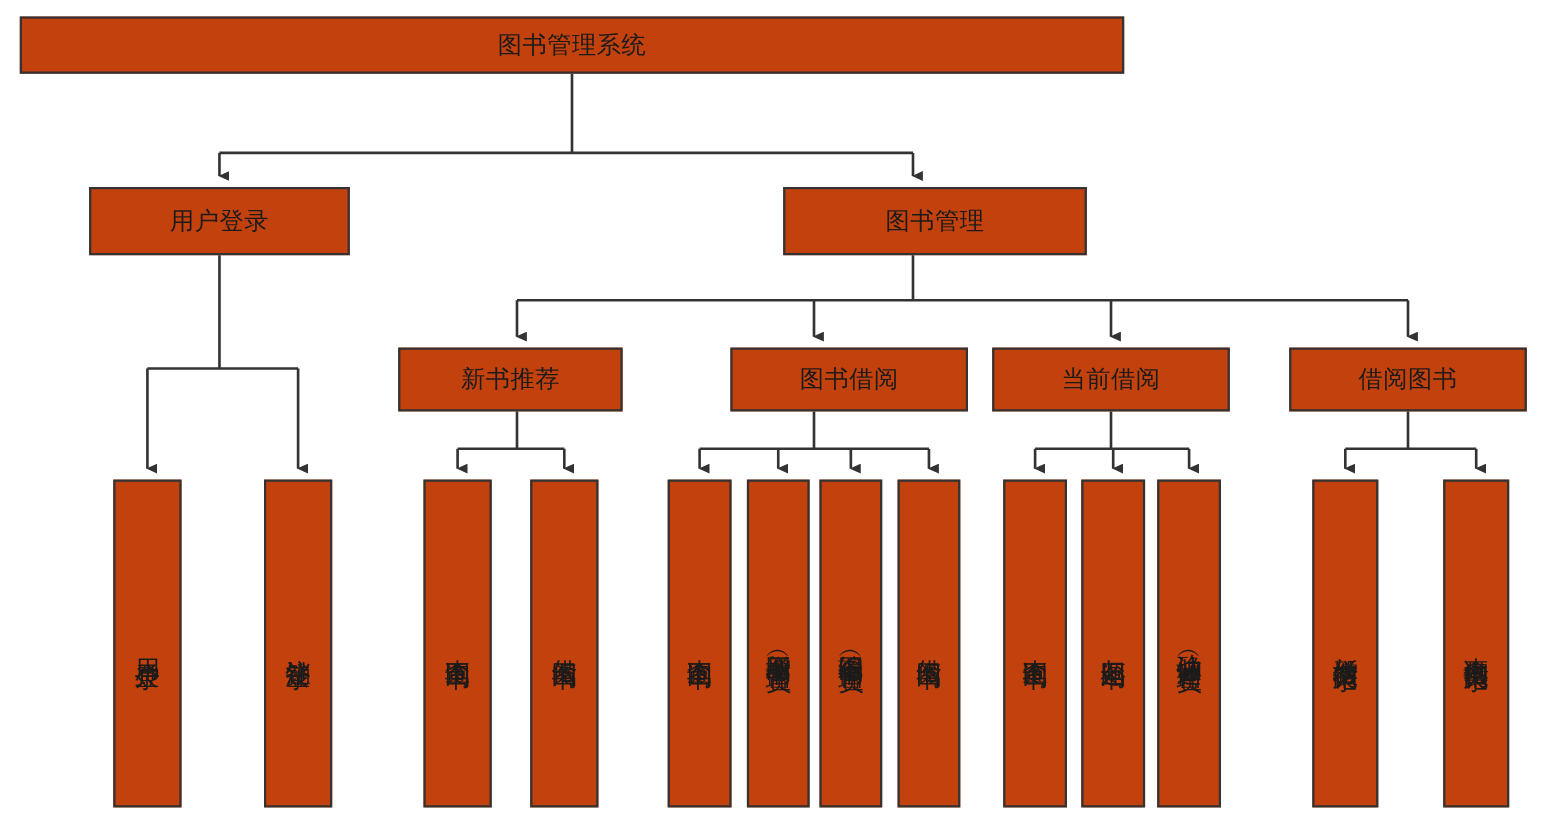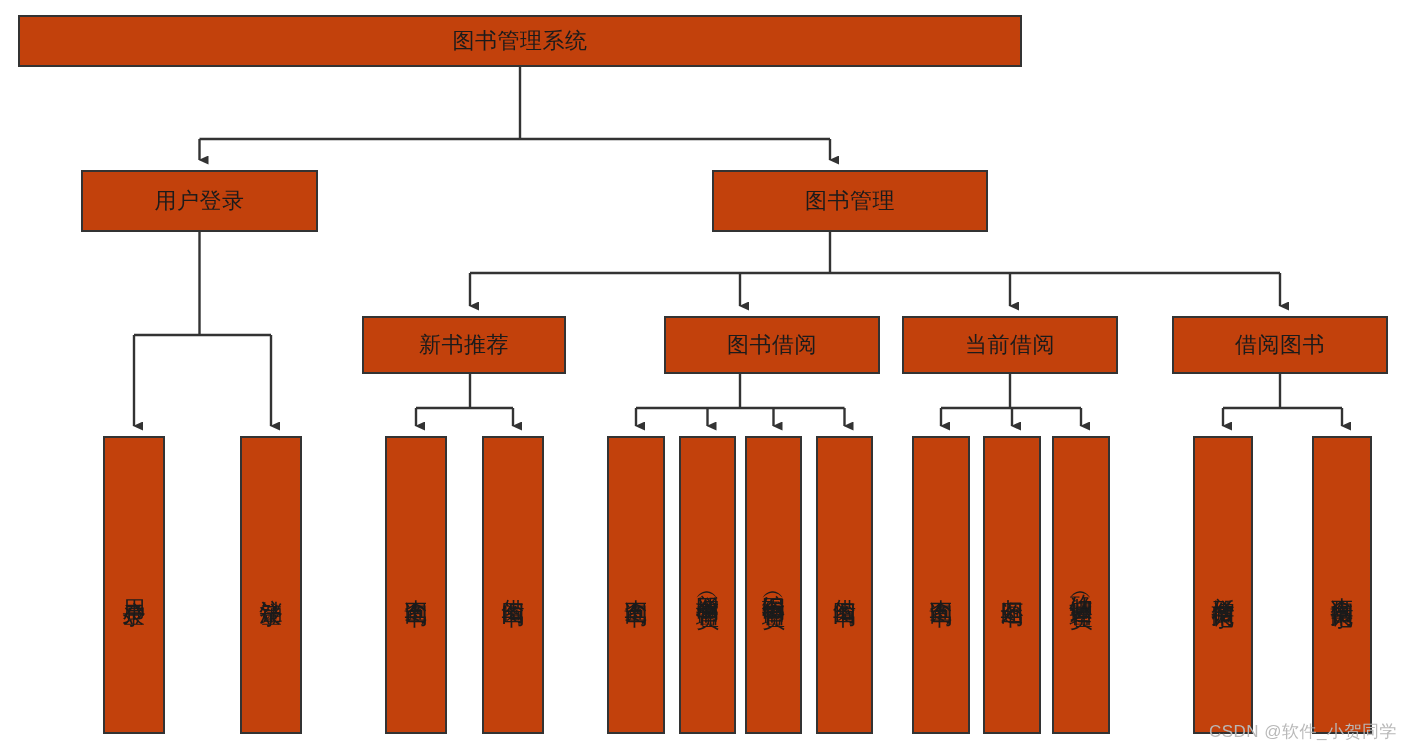--- a/index.html
+++ b/index.html
@@ -167,14 +167,13 @@
         <span class="label">确认归还（管理员）</span>
       </div>
       <div class="node vertical" style="left: 1193px; top: 436px; width: 60px; height: 298px;">
         <span class="label">新增借阅记录</span>
       </div>
       <div class="node vertical" style="left: 1312px; top: 436px; width: 60px; height: 298px;">
         <span class="label">查询借阅记录</span>
       </div>
     </div>
 
-  <div class="watermark">CSDN @软件_小贺同学</div>
 </div>
 
 </body></html>

